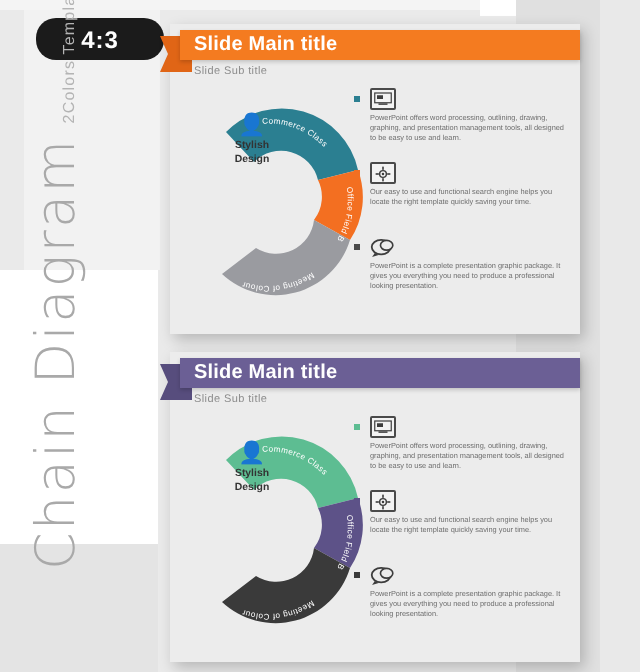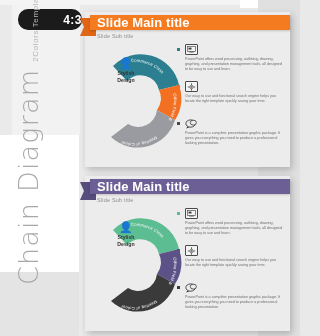--- a/index.html
+++ b/index.html
@@ -35,21 +35,21 @@
   #bg-right-white {
     position:absolute; right:42px; top:0; width:18px; height:8px;
     background:#ffffff;
   }
 
   
   #ratio-badge {
     position:absolute; left:18px; top:9px;
     width:64px; height:21px;
     background:#1b1b1b; border-radius:10px;
-    display:flex; align-items:center; justify-content:flex-end;
+    display:flex; align-items:center; justify-content:center;
   }
   #ratio-badge .txt {
     color:#ffffff; font-size:12px; font-weight:bold; letter-spacing:.5px;
   }
 
   
   #vtitle-wrap {
     position:absolute; left:-62px; top:150px;
     width:210px; height:60px;
     transform:rotate(-90deg); transform-origin:center center;
@@ -77,21 +77,21 @@
   .ribbon {
     position:absolute; left:-5px; top:6px;
     width:16px; height:18px;
   }
   .title-bar {
     position:absolute; left:5px; top:3px; right:0; height:15px;
     display:flex; align-items:center; padding-left:7px;
     box-shadow:0 1px 2px rgba(0,0,0,.18);
   }
   .title-bar .t {
-    color:#ffffff; font-size:13px; font-weight:bold; letter-spacing:.1px;text-align:center;
+    color:#ffffff; font-size:10px; font-weight:bold; letter-spacing:.1px;text-align:center;
   }
   .sub-title {
     position:absolute; left:12px; top:21px;
     font-size:5.5px; color:#8d8d8d; letter-spacing:.2px;
   }
 
   
   .donut { position:absolute; left:10px; top:33px; width:90px; height:112px; }
   .donut svg { width:100%; height:100%; display:block; }
   .arc-label {

